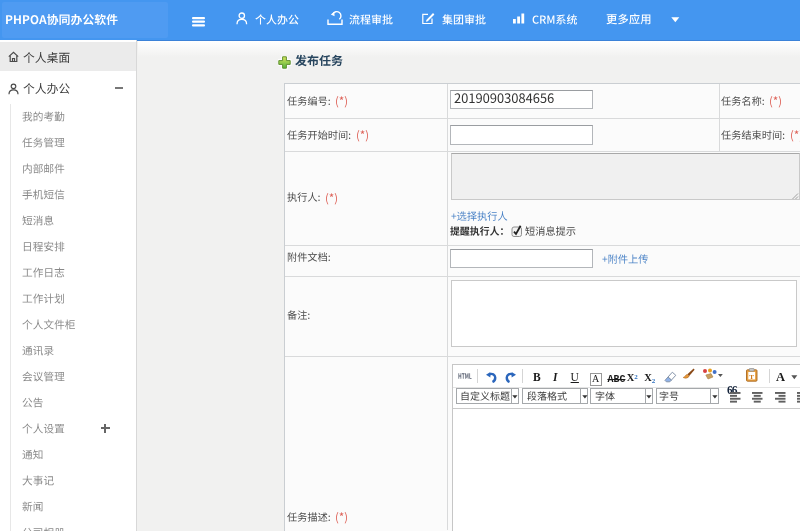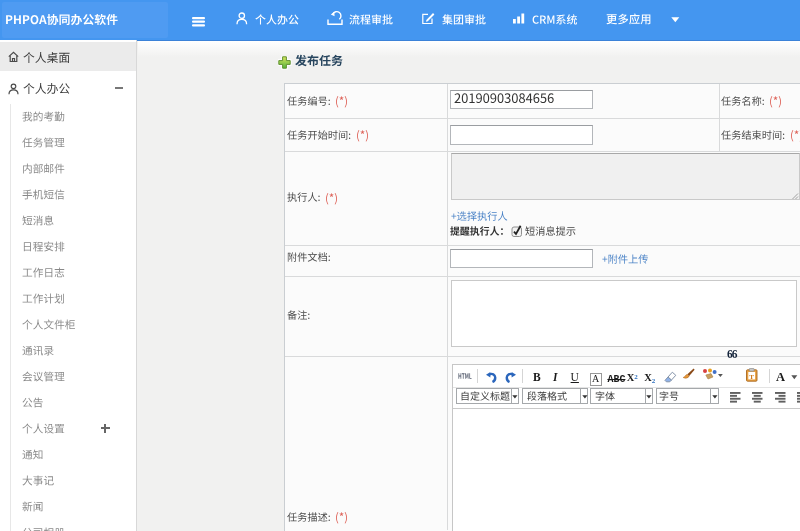--- a/index.html
+++ b/index.html
@@ -734,21 +734,21 @@
     <path d="M12.6 0.6 L6.4 6.2 L8.2 8 L13.6 1.8 Z" fill="#8a4a18"></path>
     <path d="M6.2 6.4 C4.3 6.7 4.3 9 2.2 9.5 C4.6 10.9 7.6 9.9 8.1 7.9 Z" fill="#e89838" stroke="#b06a20" stroke-width="0.6"></path>
   </svg>
 <svg class="t" style="left:701.5px;top:368px" width="22" height="14">
     <circle cx="3" cy="3" r="2" fill="#d84040"></circle>
     <circle cx="8" cy="2.4" r="2" fill="#e8a020"></circle>
     <circle cx="12.6" cy="4" r="2" fill="#4070c8"></circle>
     <path d="M3.8 7 L9 5.6 L11 9 L6 11 Z" fill="#c8a060" stroke="#a88048" stroke-width="0.6"></path>
     <path d="M16 6 L20.8 6 L18.4 8.9 Z" fill="#555"></path>
   </svg>
-<div class="ab" style="left:727px;top:349px;font-family:'Liberation Serif',serif;font-size:11.5px;color:#1a1a1a;line-height:1;font-weight:bold;letter-spacing:-1px;color:#16253c">66</div>
+<div class="ab" style="left:727px;top:385px;font-family:'Liberation Serif',serif;font-size:11.5px;color:#1a1a1a;line-height:1;font-weight:bold;letter-spacing:-1px;color:#16253c">66</div>
 <svg class="t" style="left:745.5px;top:368px" width="12" height="14">
     <rect x="0.5" y="1.8" width="10.5" height="11.4" rx="1" fill="#e8a040" stroke="#a86820" stroke-width="0.9"></rect>
     <rect x="2.3" y="4" width="6.8" height="7.4" fill="#fff"></rect>
     <rect x="3.3" y="0.4" width="4.8" height="2.8" rx="0.8" fill="#c8c8c8" stroke="#888" stroke-width="0.7"></rect>
     <text x="5.7" y="10.5" font-size="7" font-family="Liberation Serif" font-weight="bold" fill="#d07818" text-anchor="middle">T</text>
   </svg>
 <div class="ab" style="left:776px;top:370.5px;font-family:'Liberation Serif',serif;font-size:12.5px;color:#1a1a1a;line-height:1;font-weight:bold">A</div>
 <svg class="t" style="left:790.5px;top:375px" width="7" height="5">
     <path d="M0.3 0.3 L6.3 0.3 L3.3 4.2 Z" fill="#555"></path>
   </svg>

